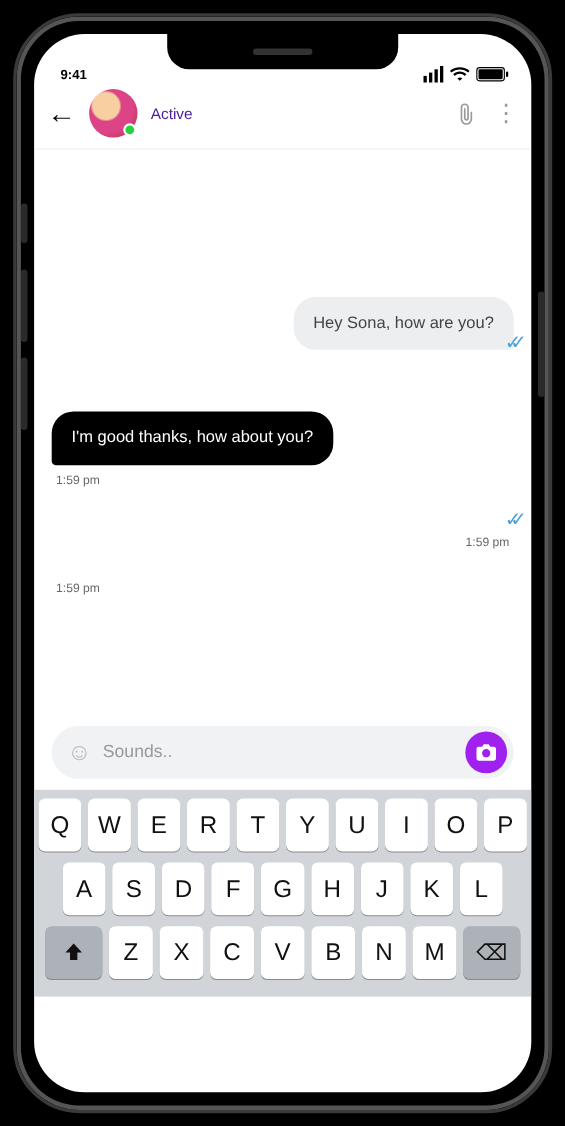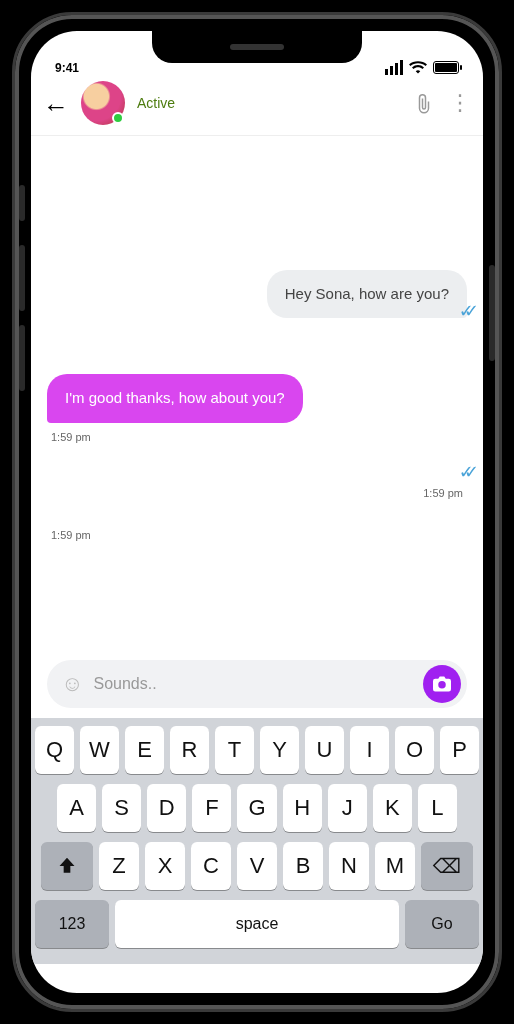--- a/index.html
+++ b/index.html
@@ -38,31 +38,31 @@
   .avatar {
     width:44px; height:44px; border-radius:50%;
     background: radial-gradient(circle at 35% 35%, #f7cfa0 0 30%, #d48 35% 60%, #a33 100%);
   }
   .presence-dot {
     position:absolute; right:1px; bottom:1px; width:12px; height:12px;
     background:#2ecc40; border:2px solid #fff; border-radius:50%;
   }
   .title-block { flex:1; line-height:1.15; }
   .title-name { font-size:19px; font-weight:700; color:#111; }
-  .title-status { font-size:14px; color:#4d7c0f; }
+  .title-status { font-size:14px; color:#4c1d95; }
   .header-actions { display:flex; gap:16px; align-items:center; color:#999; font-size:20px; }
   .chat { padding:12px 16px 8px 16px; height:calc(100% - 44px - 64px - 60px - 270px); overflow:hidden; }
   .spacer { height:110px; }
   .bubble-row { display:flex; margin-bottom:8px; position:relative; }
   .bubble-row.out { justify-content:flex-end; }
   .bubble {
     max-width:290px; padding:14px 18px; font-size:15px; line-height:1.35;margin-top:12px;
   }
   .bubble.in {
-    background:#d946ef; color:#fff; border-radius:20px 20px 20px 4px;
+    background:#000000; color:#fff; border-radius:20px 20px 20px 4px;
   }
   .bubble.out {
     background:#eceef0; color:#444; border-radius:20px 20px 4px 20px;
   }
   .ticks {
     position:absolute; right:-2px; bottom:-4px; color:#4aa3d8; font-size:18px; letter-spacing:-10px;
   }
   .ts { font-size:11px; color:#666; margin:2px 0 14px 4px; }
   .ts.right { text-align:right; margin-right:4px; }
   .composer {
@@ -208,21 +208,16 @@
         </div>
       <div class="krow">
         <div class="key fn shift">
           <svg viewBox="0 0 24 24">
               <path fill="#111" d="M12 2l9 10h-5v8H8v-8H3l9-10z"></path>
             </svg>
         </div>
         <div id="kr3" style="display:contents"><div class="key">Z</div><div class="key">X</div><div class="key">C</div><div class="key">V</div><div class="key">B</div><div class="key">N</div><div class="key">M</div></div>
         <div class="key fn del">⌫</div>
       </div>
-      <div class="krow bottom-row">
-        <div class="key num">123</div>
-        <div class="key space">space</div>
-        <div class="key go">Go</div>
-      </div>
     </div>
 
   </div>
 </div>
 
 </body></html>

